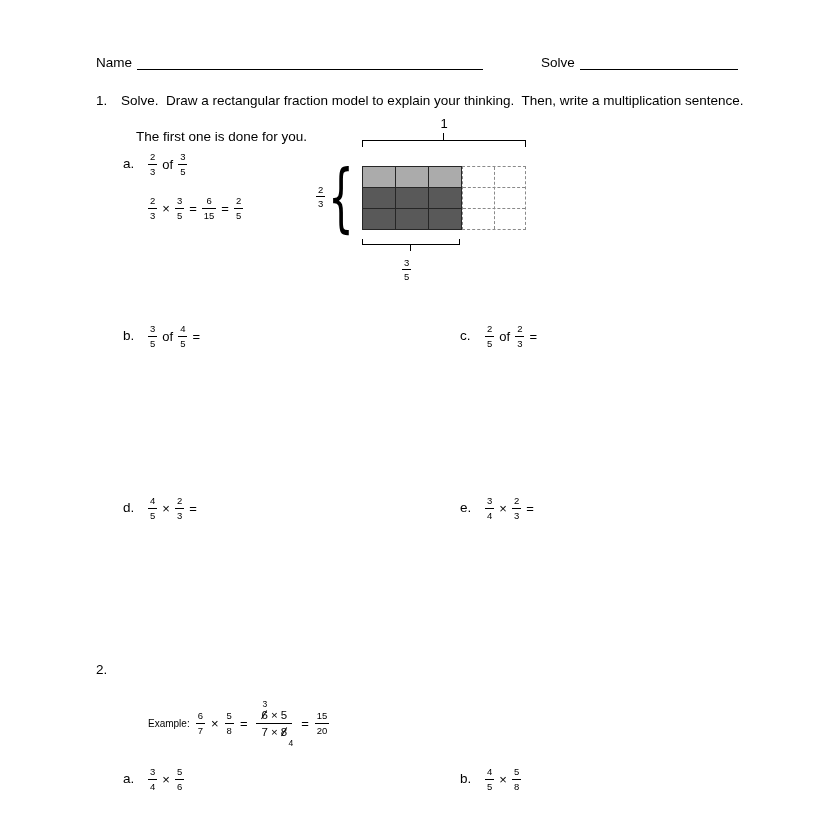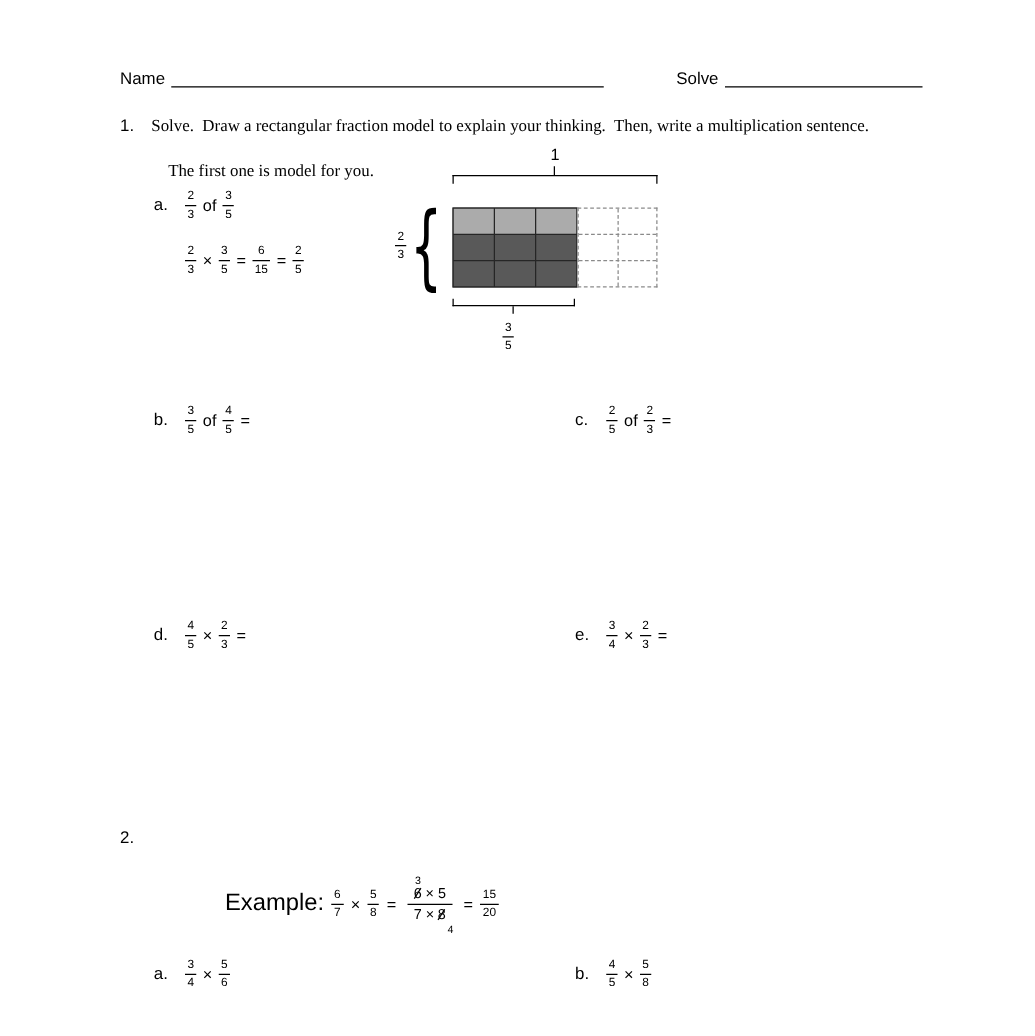--- a/index.html
+++ b/index.html
@@ -12,21 +12,21 @@
   
   .header-row { position:absolute; left:96px; top:54px; width:652px; display:flex; align-items:flex-end; font-size:13.5px; }
   .fill-line { border-bottom:1px solid #000; height:16px; margin-left:5px; }
   .name-line { width:346px; }
   .hdr-gap { width:58px; }
   .date-line { width:158px; }
 
   
   .prob { position:absolute; display:flex; font-size:13.5px; line-height:18px; }
   .prob-num { width:25px; flex:none; }
-  .prob-text { white-space:pre-wrap;font-family:Liberation Serif, serif; }
+  .prob-text { white-space:pre-wrap; }
 
   
   .mathrow { display:flex; align-items:center; gap:5px; font-size:13px; height:28px; }
   .frac { display:inline-flex; flex-direction:column; align-items:center; font-size:9.5px; line-height:1.2; }
   .frac .num { padding:0 2px 1px; }
   .frac .den { border-top:1px solid #000; padding:1px 2px 0; }
 
   .part { position:absolute; display:flex; align-items:flex-start; }
   .part-label { width:25px; flex:none; font-size:13.5px; padding-top:6px; }
 
@@ -72,21 +72,21 @@
     <span>Name</span>
     <span class="fill-line name-line"></span>
     <span class="hdr-gap"></span>
     <span>Solve</span>
     <span class="fill-line date-line"></span>
   </div>
 
   <div class="prob" style="left:96px; top:92px; width:680px;">
     <span class="prob-num">1.</span>
     <span class="prob-text"><span>Solve.  Draw a rectangular fraction model to explain your thinking.  Then, write a multiplication sentence.</span><br>
-    <span>The first one is model for you.</span></span>
+    <span>The first one is done for you.</span></span>
   </div>
 
   <div class="part" style="left:123px; top:150px;">
     <span class="part-label">a.</span>
     <div>
       <div class="mathrow">
         <span class="frac">
             <span class="num">2</span>
             <span class="den">3</span>
           </span>
@@ -218,21 +218,21 @@
       <span>=</span>
     </div>
   </div>
 
   <div class="prob" style="left:96px; top:661px; width:690px;">
     <span class="prob-num">2.</span>
   </div>
 
   <div class="part" style="left:148px; top:702px;">
     <div class="mathrow" style="height:42px; gap:6px;">
-      <span style="font-size:19px;margin-left:32px;">Example:</span>
+      <span style="font-size:10px;">Example:</span>
       <span class="frac">
           <span class="num">6</span>
           <span class="den">7</span>
         </span>
       <span>×</span>
       <span class="frac">
           <span class="num">5</span>
           <span class="den">8</span>
         </span>
       <span>=</span>

